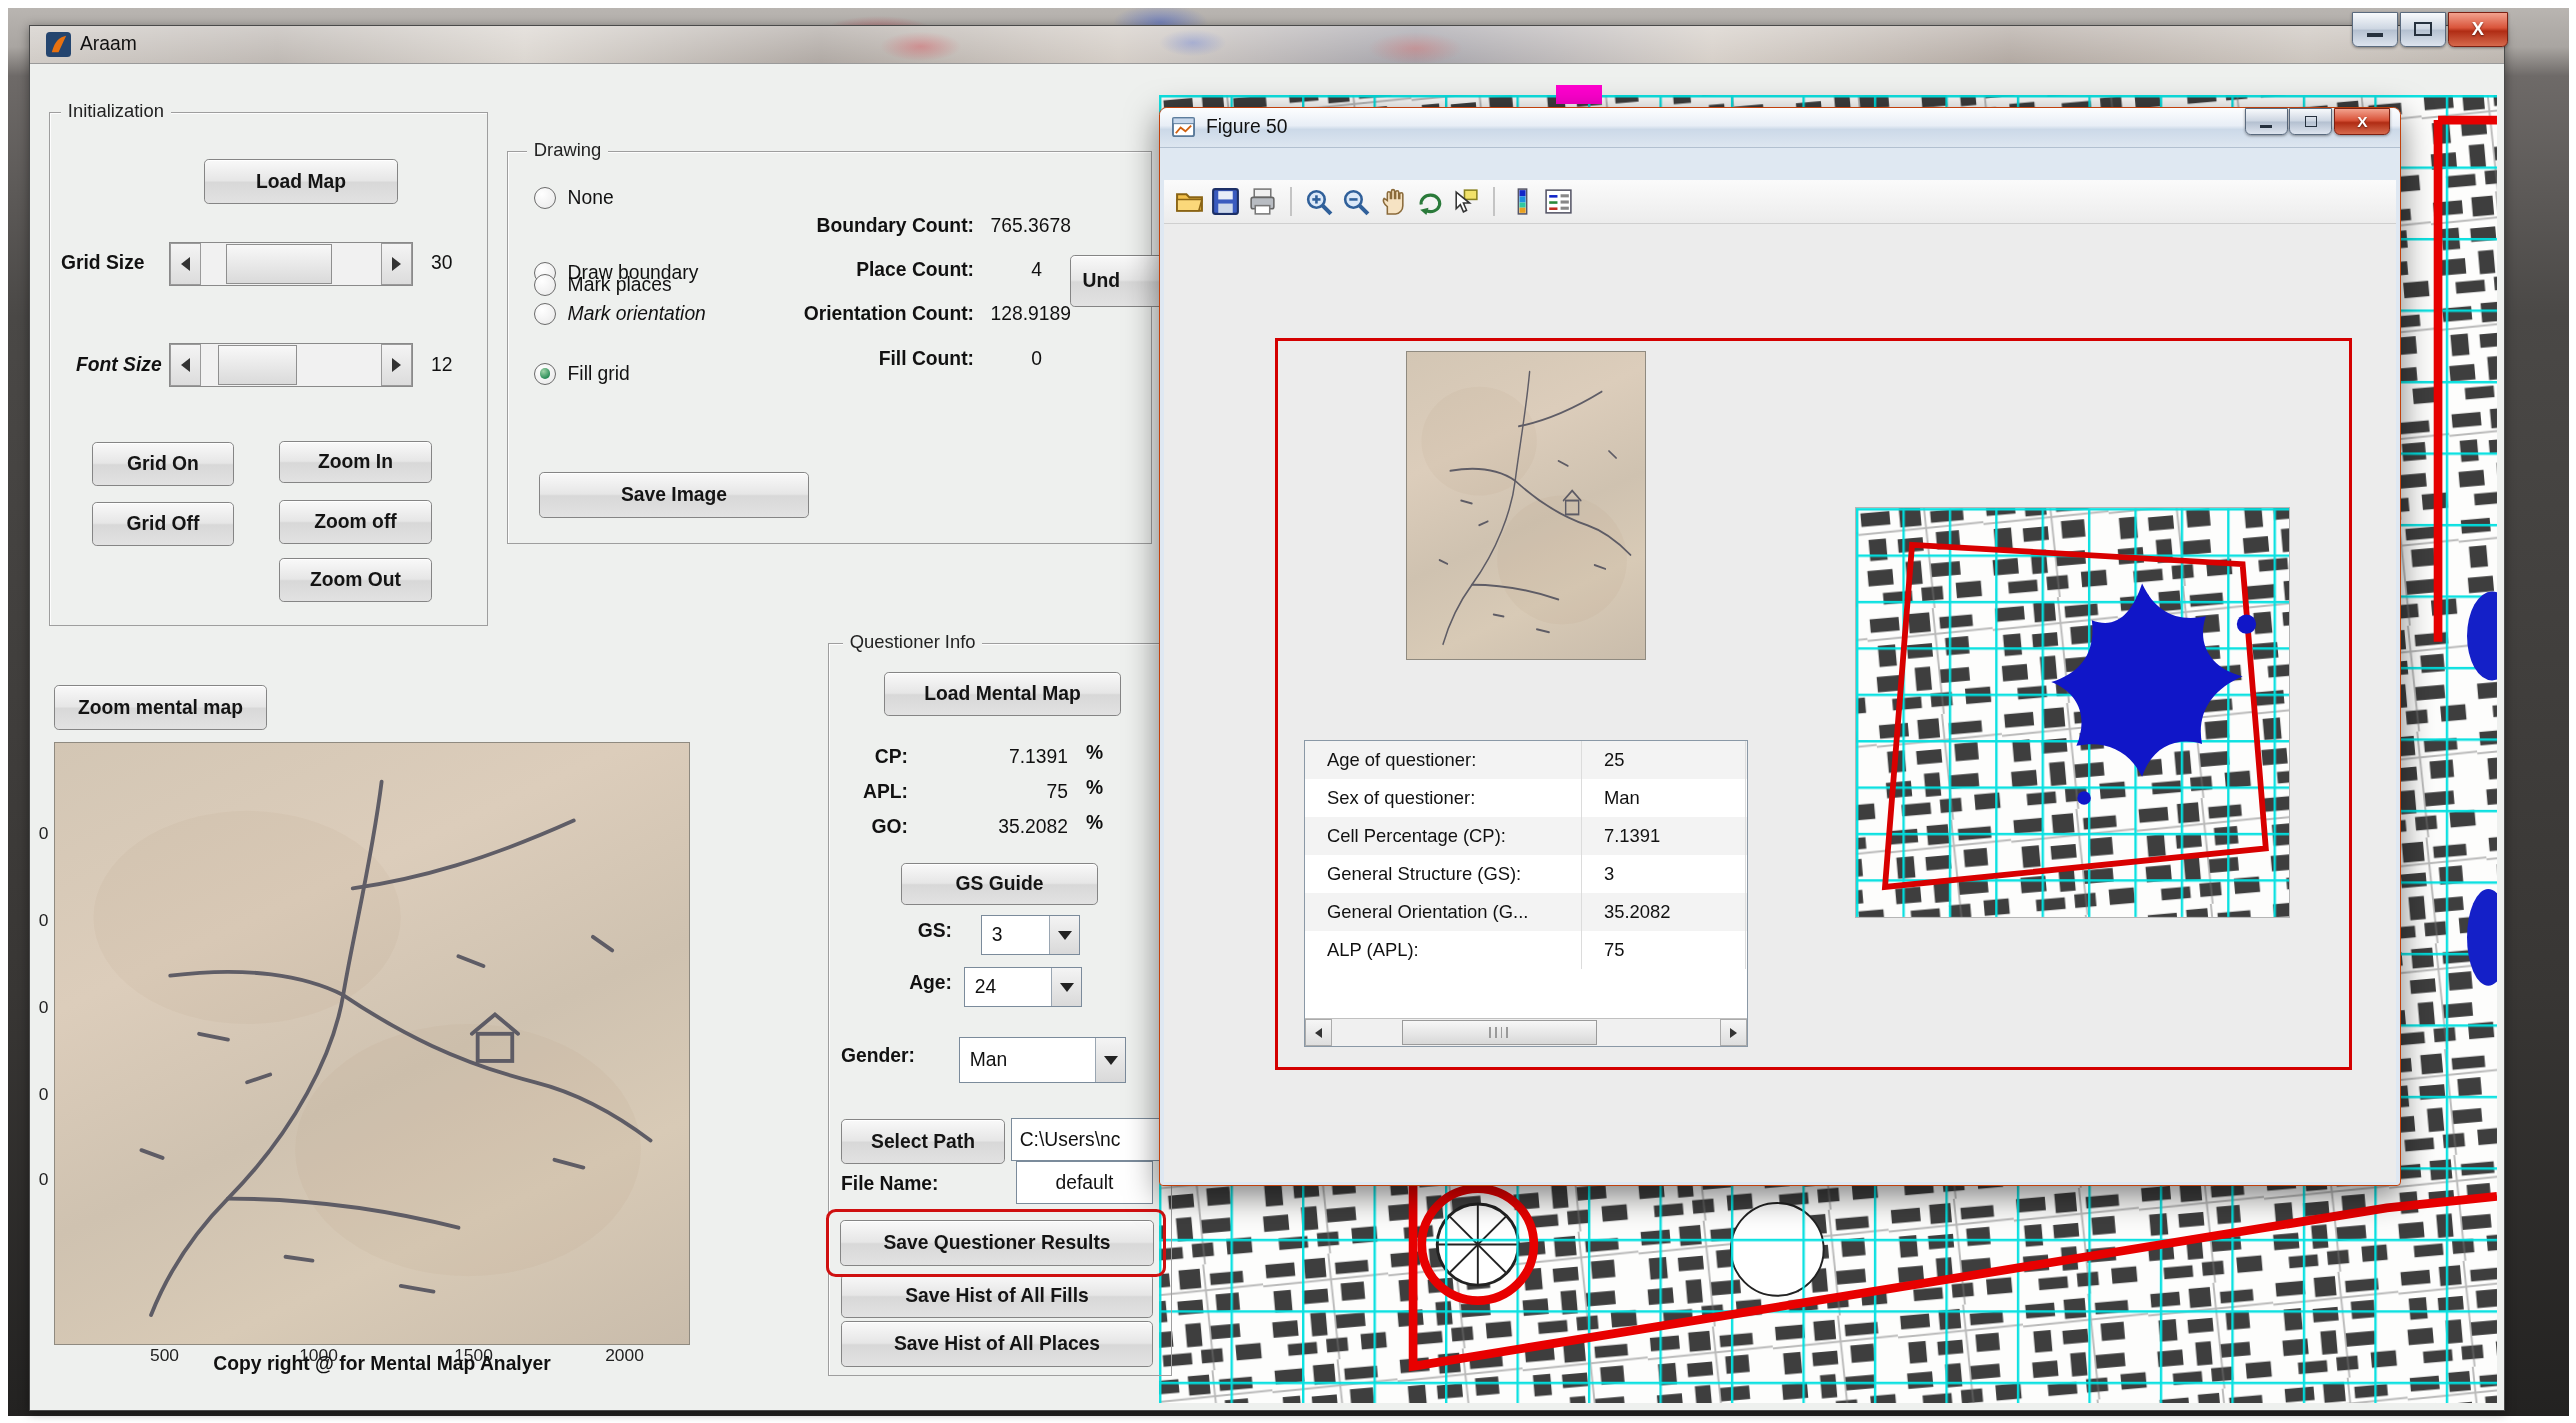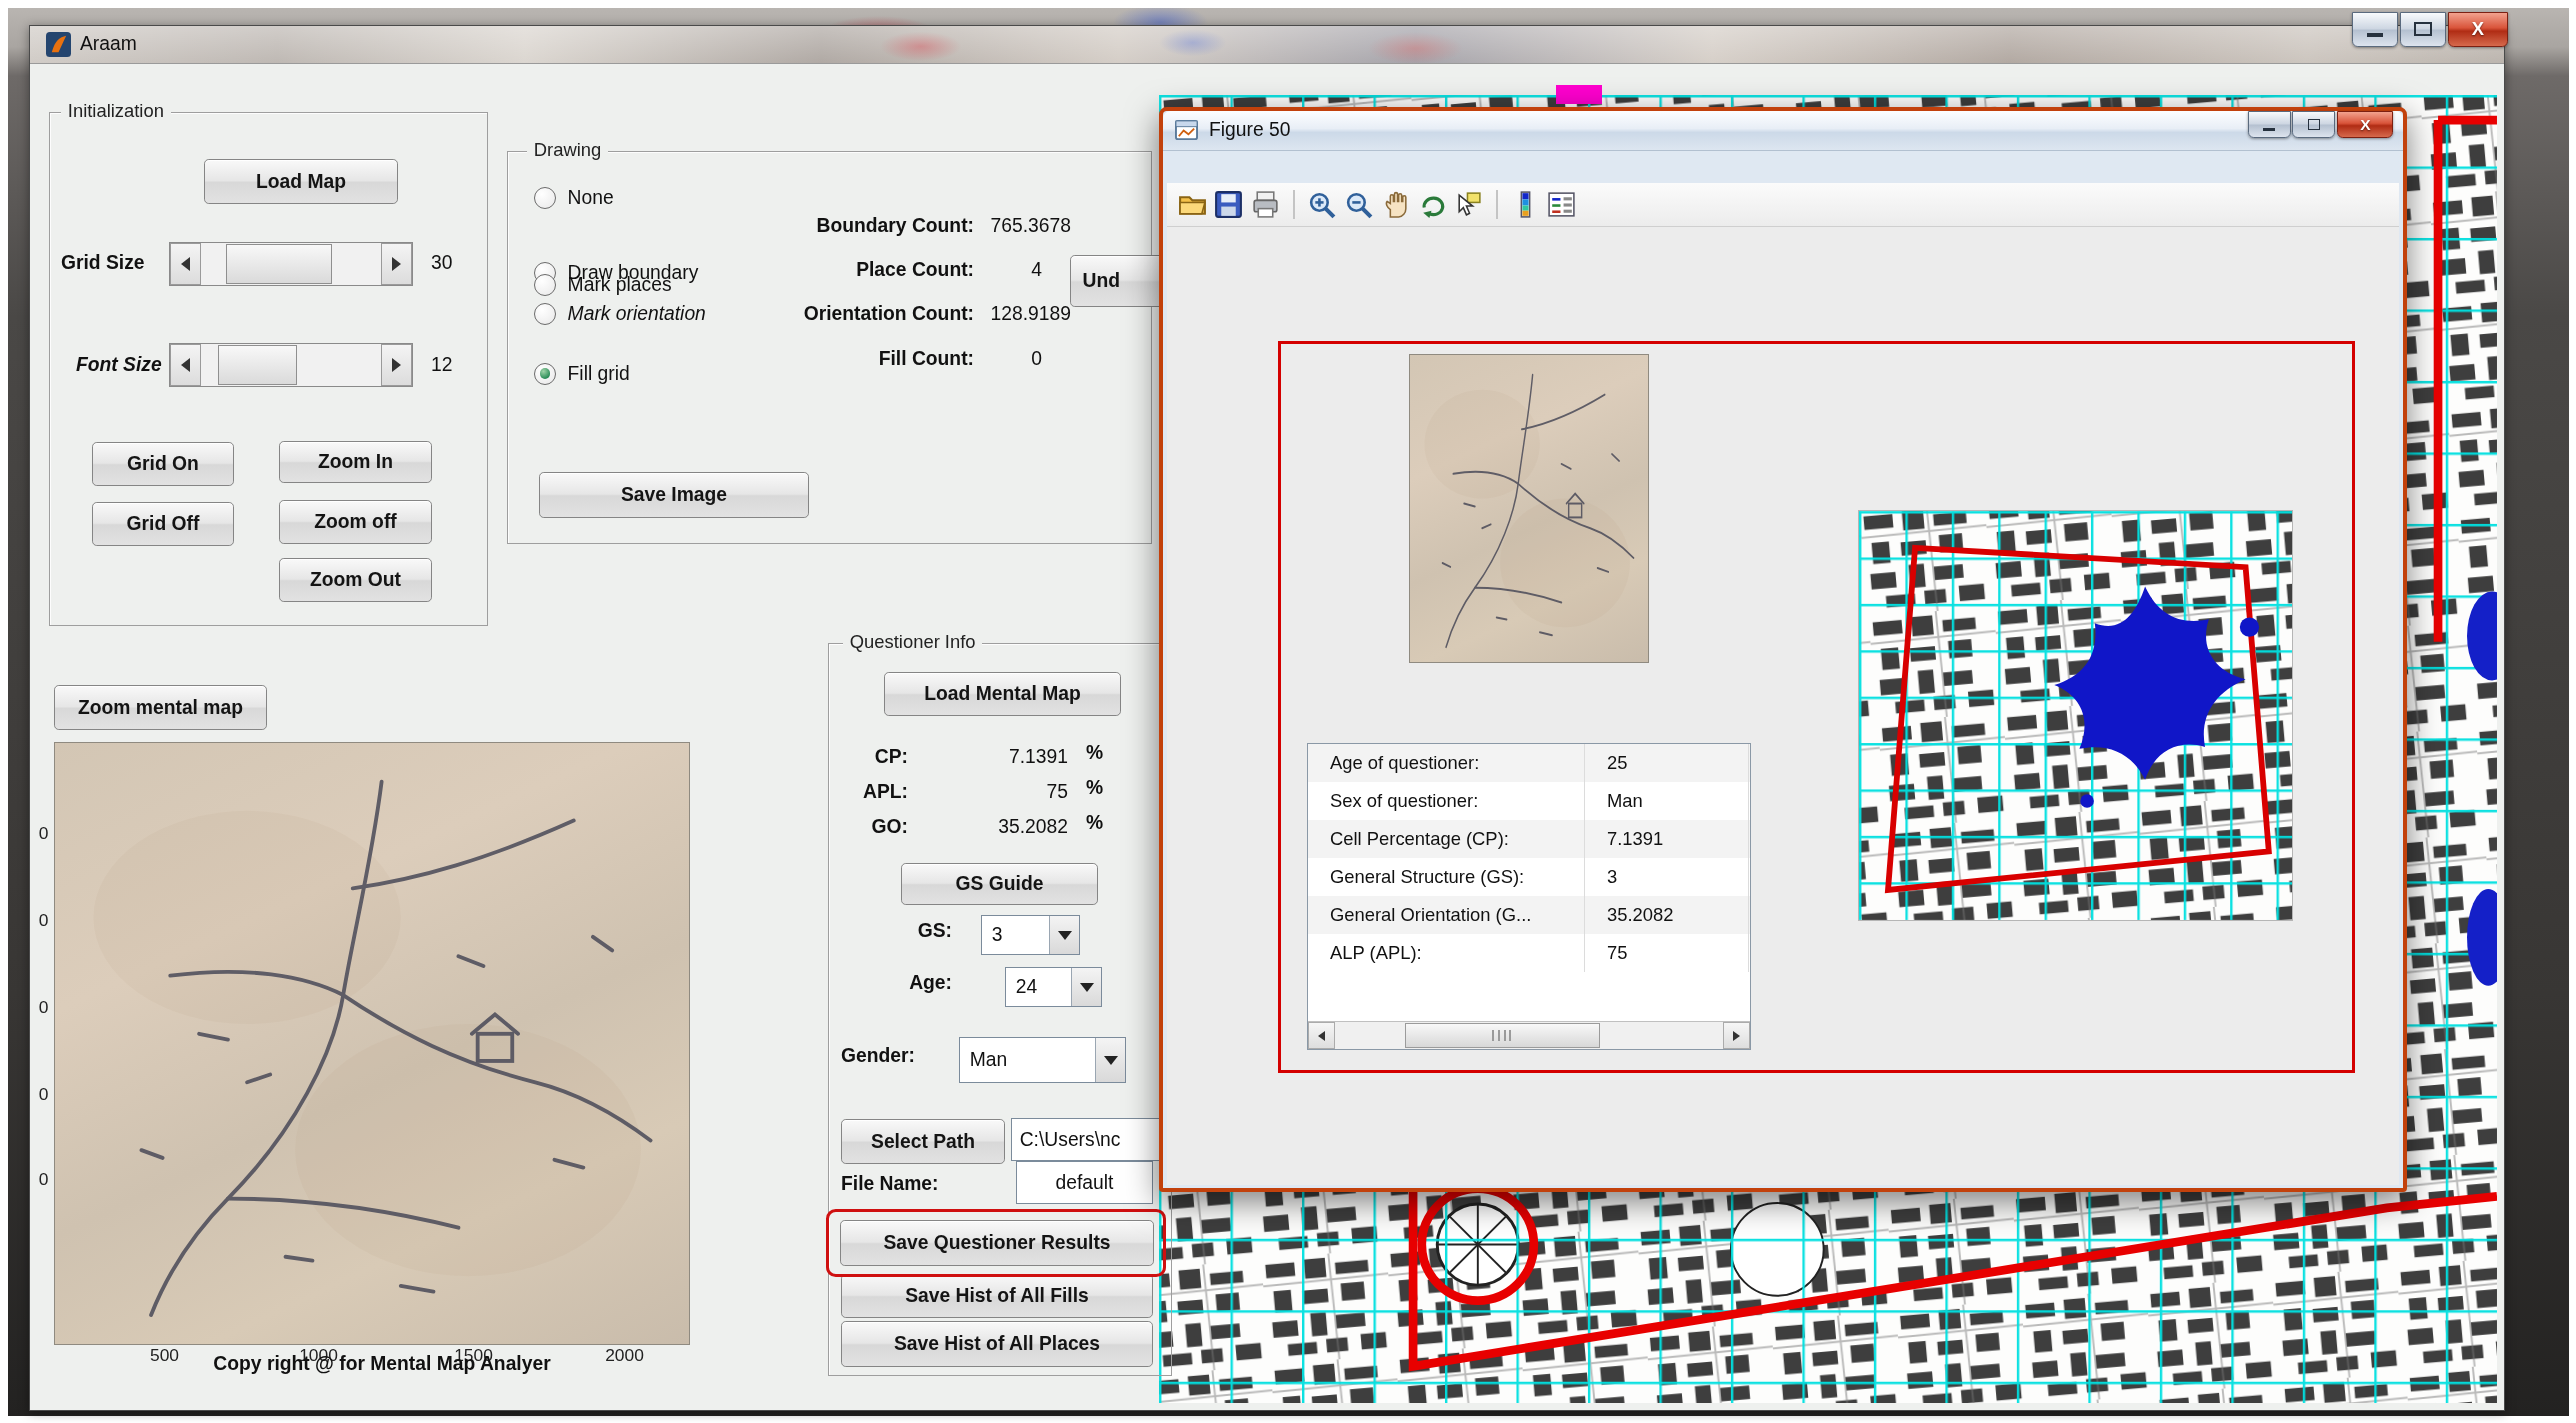--- a/index.html
+++ b/index.html
@@ -76,21 +76,21 @@
   .edit{background:#fff;border:1px solid #7b8b9b;font-size:19.3px;color:#111;display:flex;align-items:center;padding:0 7.7px;overflow:hidden;white-space:nowrap;}
 
   
   .photo{background:linear-gradient(155deg,#d3c6b4 0%,#dccdbb 30%,#cfc2b0 55%,#d8cab6 75%,#c9bcab 100%);border:1px solid #8f8a80;}
   .photo svg{display:block;width:100%;height:100%;}
 
   
   #save-highlight{border:3.9px solid #cf1010;border-radius:9.7px;pointer-events:none;z-index:6;}
 
   
-  #fig{left:1159px;top:107px;width:1240px;height:1077px;background:#dfe8f2;border:4px solid #c2410c;border-radius:7.7px 7.7px 3.9px 3.9px;
+  #fig{left:1159px;top:107px;width:1240px;height:1077px;background:#dfe8f2;border:1px solid #c2410c;border-radius:7.7px 7.7px 3.9px 3.9px;
     box-shadow:0 9.7px 33px rgba(0,0,0,.5);z-index:50;}
   #fig-titlebar{left:0;top:0;width:100%;height:39px;border-radius:7.7px 7.7px 0 0;
     background:linear-gradient(#fdfeff,#e8eef6 45%,#ccd9e8 55%,#dde6f0);border-bottom:1px solid #b2c0d0;}
   #fig-title{left:46px;top:7.7px;font-size:19.3px;color:#111;}
   .fig-caps{right:9.7px;top:0;}
   .fig-caps .cap{width:41px;height:25px;}
   .fig-caps .cap.close{width:54px;}
   .fig-caps .glyph-min{margin-top:9.7px;width:12.6px;height:2.9px;}
   .fig-caps .glyph-max{width:10.6px;height:8.7px;border-width:1.9px;}
   .fig-caps .glyph-x{font-size:15.5px;}
@@ -321,21 +321,21 @@
   <div class="abs btn" style="left:901px;top:863px;width:195px;height:40px;">GS Guide</div>
 
   <span class="abs lbl b t-right" style="left:860px;top:920px;width:92px;">GS:</span>
   <div class="abs combo" style="left:981px;top:915px;width:99px;height:40px;box-sizing:border-box;">
     <span class="combo-value">3</span>
     <span class="combo-btn">
         <i class="tri-d"></i>
       </span>
   </div>
   <span class="abs lbl b t-right" style="left:860px;top:972px;width:92px;">Age:</span>
-  <div class="abs combo" style="left:1005px;top:967px;width:97px;height:40px;box-sizing:border-box;">
+  <div class="abs combo" style="left:964px;top:967px;width:118px;height:40px;box-sizing:border-box;">
     <span class="combo-value">24</span>
     <span class="combo-btn">
         <i class="tri-d"></i>
       </span>
   </div>
   <span class="abs lbl b" style="left:841px;top:1045px;width:116px;">Gender:</span>
   <div class="abs combo" style="left:959px;top:1037px;width:167px;height:46px;box-sizing:border-box;">
     <span class="combo-value">Man</span>
     <span class="combo-btn">
         <i class="tri-d"></i>

